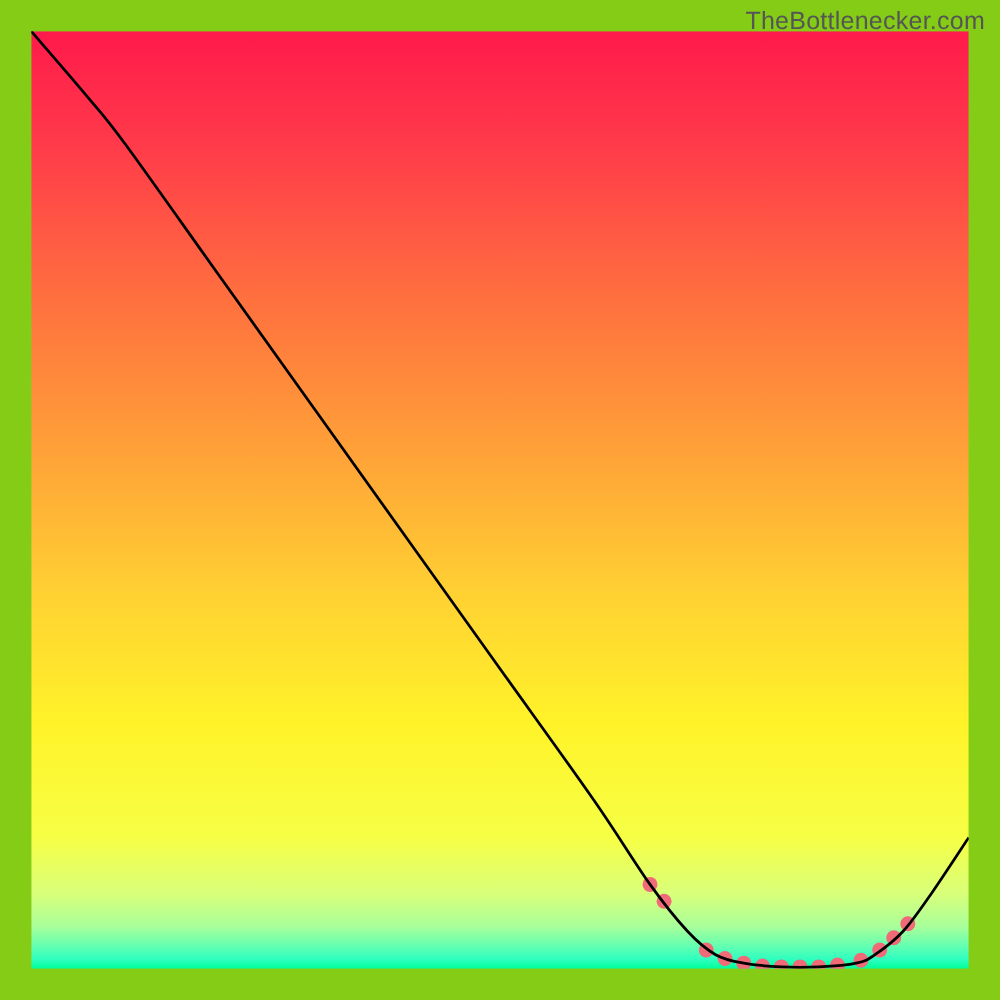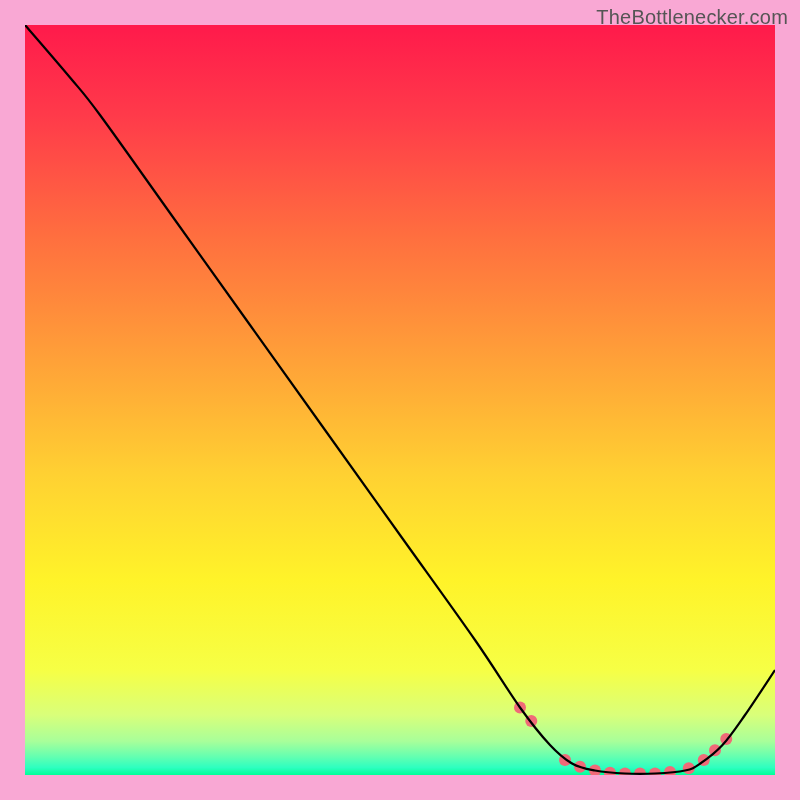--- a/index.html
+++ b/index.html
@@ -8,21 +8,21 @@
     width: 800px;
     height: 800px;
     background: #000;
     overflow: hidden;
     font-family: Arial, Helvetica, sans-serif;
   }
   .stage {
     position: relative;
     width: 800px;
     height: 800px;
-    background: #f9a8d4;
+    background: #84cc16;
     text-decoration: underline;
   }
   .watermark {
     position: absolute;
     top: 6px;
     right: 12px;
     color: #555;
     font-size: 20px;
     font-weight: 500;
     letter-spacing: 0.2px;

